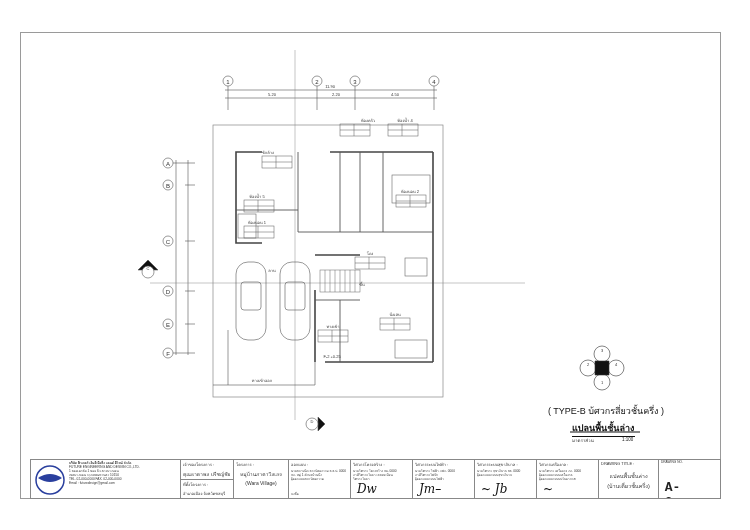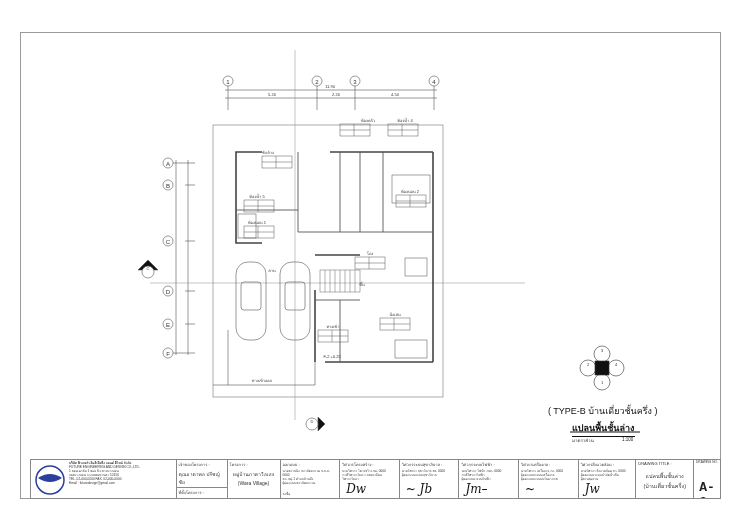--- a/index.html
+++ b/index.html
@@ -194,21 +194,21 @@
     <text x="332" y="358">F-2 +0.25</text>
     <text x="602" y="352">3</text>
       <text x="588" y="366">2</text>
       <text x="616" y="366">4</text>
       <text x="602" y="384">1</text>
     <text x="148" y="270">C</text>
       <text x="312" y="423">D</text>
   </g>
 </svg>
 
-<div class="title-text">( TYPE-B บ้านเดี่ยวชั้นครึ่ง )</div>
+<div class="title-text">( TYPE-B บ้ศวกรสี่ยวชั้นครึ่ง )</div>
 <div class="title-main">แปลนพื้นชั้นล่าง</div>
 <div class="scale-lbl">มาตราส่วน</div>
 <div class="scale-val">1:100</div>
 
 <div class="tb">
   <div style="width:150px;padding-left:36px;">
     <div class="small" style="font-weight:bold;padding-top:1px;">บริษัท ฟิวเจอร์ เอ็นจิเนียริ่ง แอนด์ ดีไซน์ จำกัด</div>
     <div class="small">FUTURE ENGINEERING AND DESIGN CO.,LTD.</div>
     <div class="small">1 ซอยเอกชัย 1 ซอย 6 แขวงบางบอน</div>
     <div class="small">เขตบางบอน กรุงเทพมหานคร 10150</div>
@@ -234,45 +234,38 @@
     <div class="small" style="position:absolute;bottom:2px;">ลงชื่อ</div>
   </div>
   <div style="width:62px;">
     <div class="lbl">วิศวกรโครงสร้าง :</div>
     <div class="small">นายวิศวกร โครงสร้าง สย. 0000</div>
     <div class="small">ภาคีวิศวกรโยธา เลขทะเบียน</div>
     <div class="small">วิศวกรโยธา</div>
     <div class="sig">Dw</div>
   </div>
   <div style="width:62px;">
-    <div class="lbl">วิศวกรระบบสุขาภิบาล :</div>
-    <div class="small">นายวิศวกร สุขาภิบาล สส. 0000</div>
-    <div class="small">ผู้ออกแบบระบบสุขาภิบาล</div>
-    <div class="sig">~ Jb</div>
-  </div>
-  <div style="width:62px;">
     <div class="lbl">วิศวกรระบบไฟฟ้า :</div>
     <div class="small">นายวิศวกร ไฟฟ้า ภฟก. 0000</div>
     <div class="small">ภาคีวิศวกรไฟฟ้า</div>
     <div class="small">ผู้ออกแบบระบบไฟฟ้า</div>
     <div class="sig">Jm–</div>
   </div>
   <div style="width:62px;">
+    <div class="lbl">วิศวกรระบบสุขาภิบาล :</div>
+    <div class="small">นายวิศวกร สุขาภิบาล สส. 0000</div>
+    <div class="small">ผู้ออกแบบระบบสุขาภิบาล</div>
+    <div class="sig">~ Jb</div>
+  </div>
+  <div style="width:62px;">
     <div class="lbl">วิศวกรเครื่องกล :</div>
     <div class="small">นายวิศวกร เครื่องกล ภก. 0000</div>
     <div class="small">ผู้ออกแบบระบบเครื่องกล</div>
     <div class="small">ผู้ออกแบบระบบปรับอากาศ</div>
     <div class="sig">~</div>
-  </div>
-  <div style="width:60px;">
-    <div class="lbl">วิศวกรสิ่งแวดล้อม :</div>
-    <div class="small">นายวิศวกร สิ่งแวดล้อม สว. 0000</div>
-    <div class="small">ผู้ออกแบบระบบบำบัดน้ำเสีย</div>
-    <div class="small">ผู้ควบคุมงาน</div>
-    <div class="sig">Jw</div>
   </div>
   <div style="width:60px;">
     <div class="lbl">DRAWING TITLE :</div>
     <div class="lbl" style="text-align:center;font-size:5.5px;padding-top:5px;">แปลนพื้นชั้นล่าง</div>
     <div class="lbl" style="text-align:center;font-size:5.5px;">(บ้านเดี่ยวชั้นครึ่ง)</div>
   </div>
   <div style="width:27px;">
     <div class="small">DRAWING NO.</div>
     <div style="font-size:13px;font-weight:bold;text-align:center;font-family:'Liberation Mono',monospace;margin-top:16px;">A-2-01</div>
     <div class="small" style="border-top:1px solid #888;">DATE</div>

